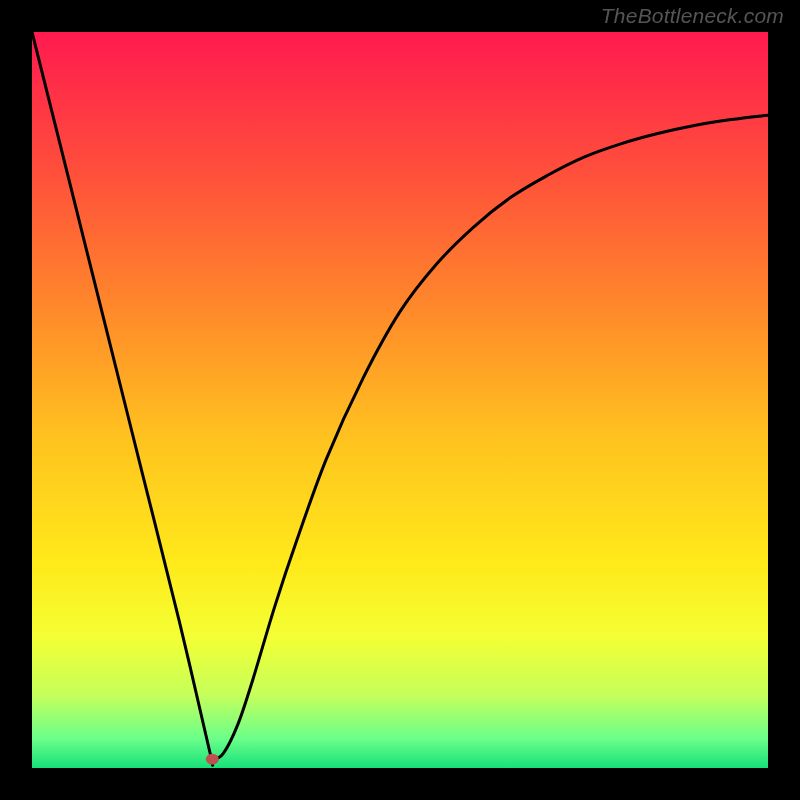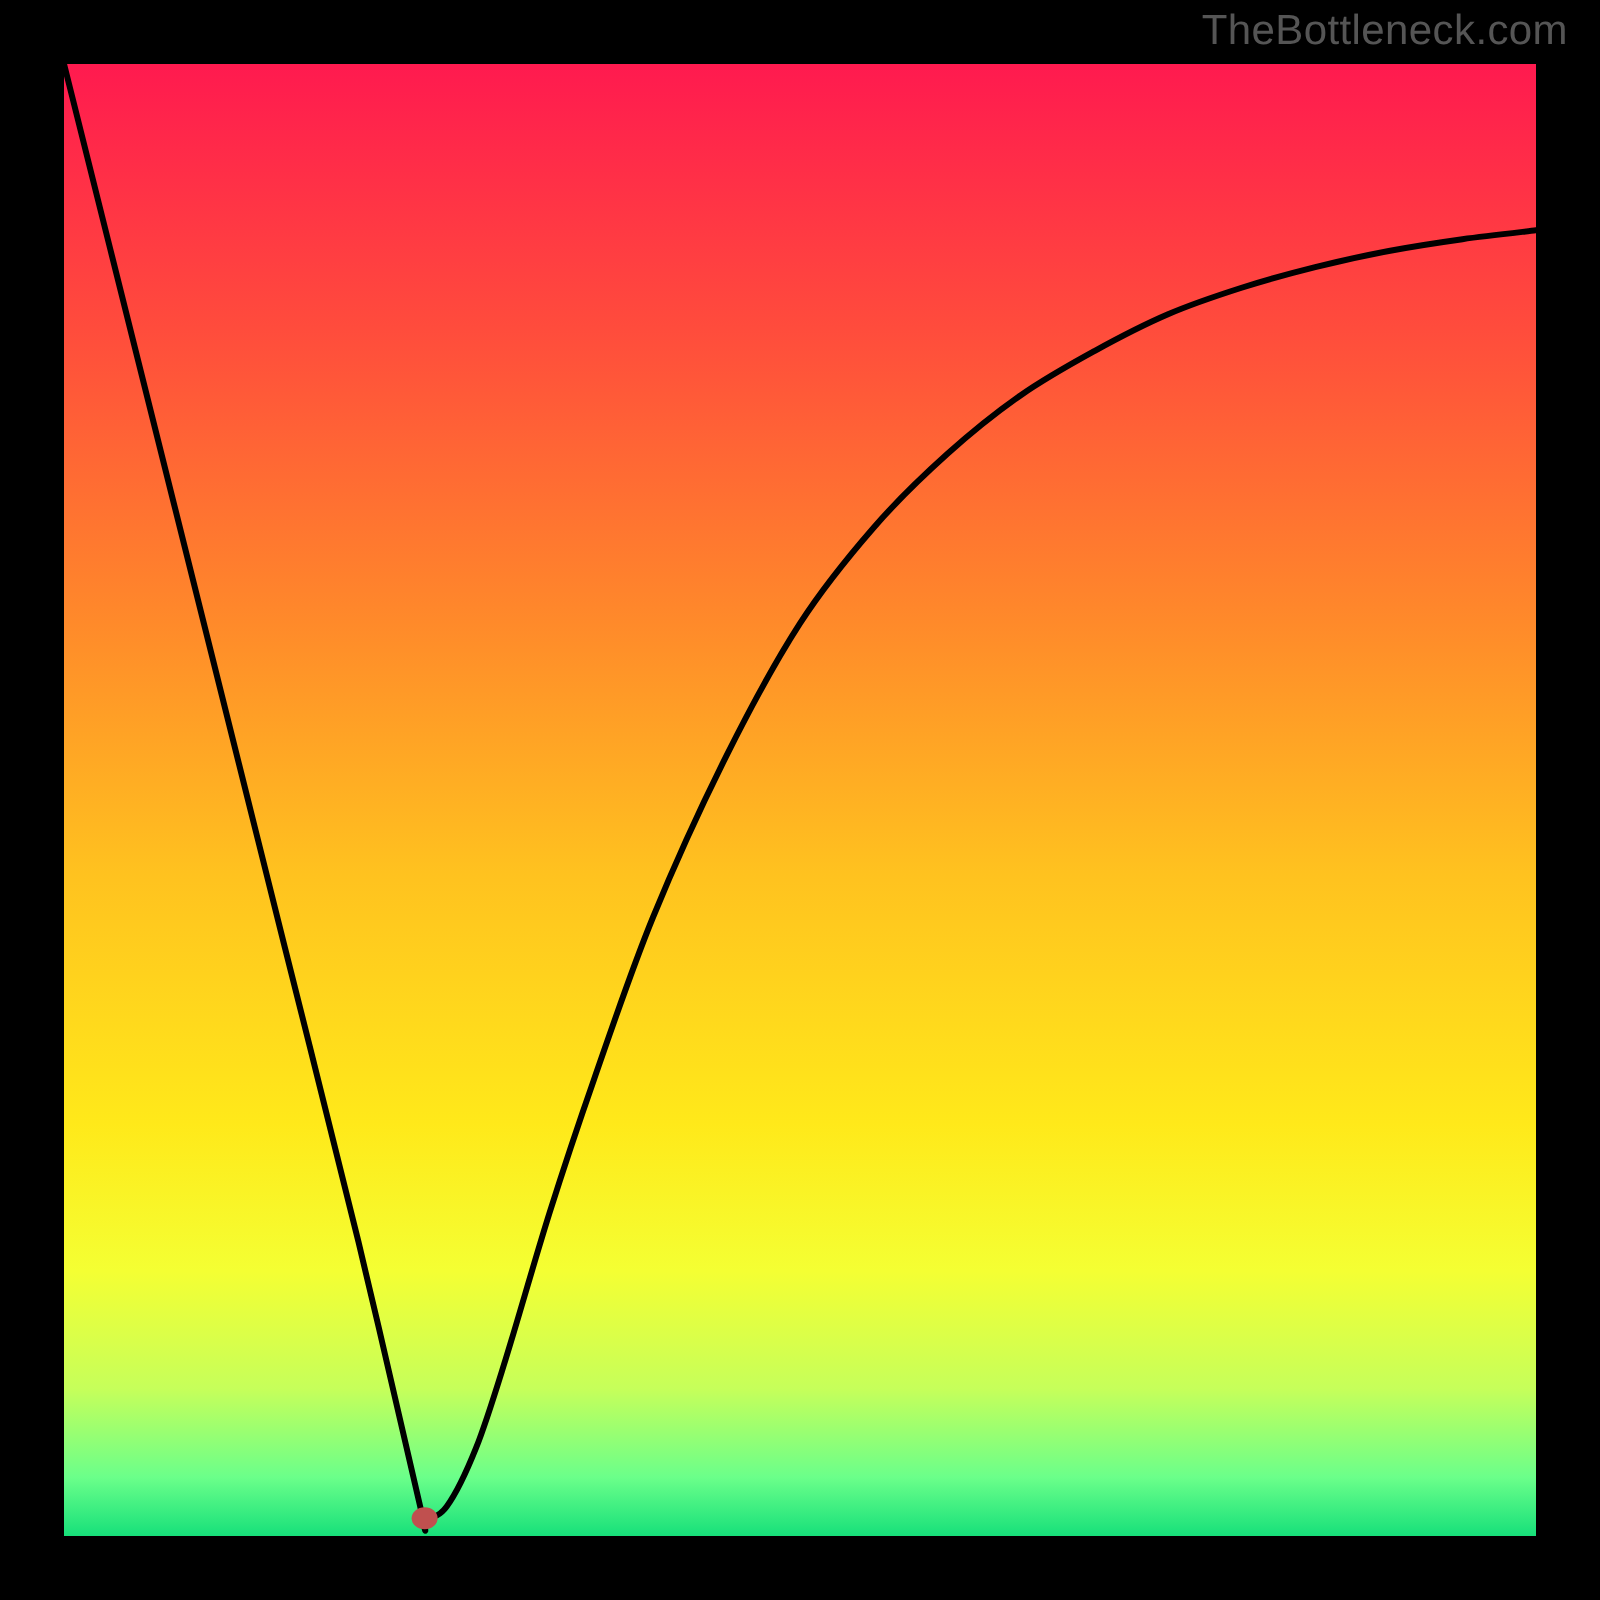--- a/index.html
+++ b/index.html
@@ -9,20 +9,21 @@
     height: 800px;
     overflow: hidden;
     background: #000;
     font-family: Arial, Helvetica, sans-serif;
   }
   .frame {
     position: relative;
     width: 800px;
     height: 800px;
     background: #000;
+    font-style: italic;
   }
   .watermark {
     position: absolute;
     top: 4px;
     right: 16px;
     color: #555;
     font-size: 21px;
     font-weight: 500;
     letter-spacing: 0.2px;
     z-index: 4;

